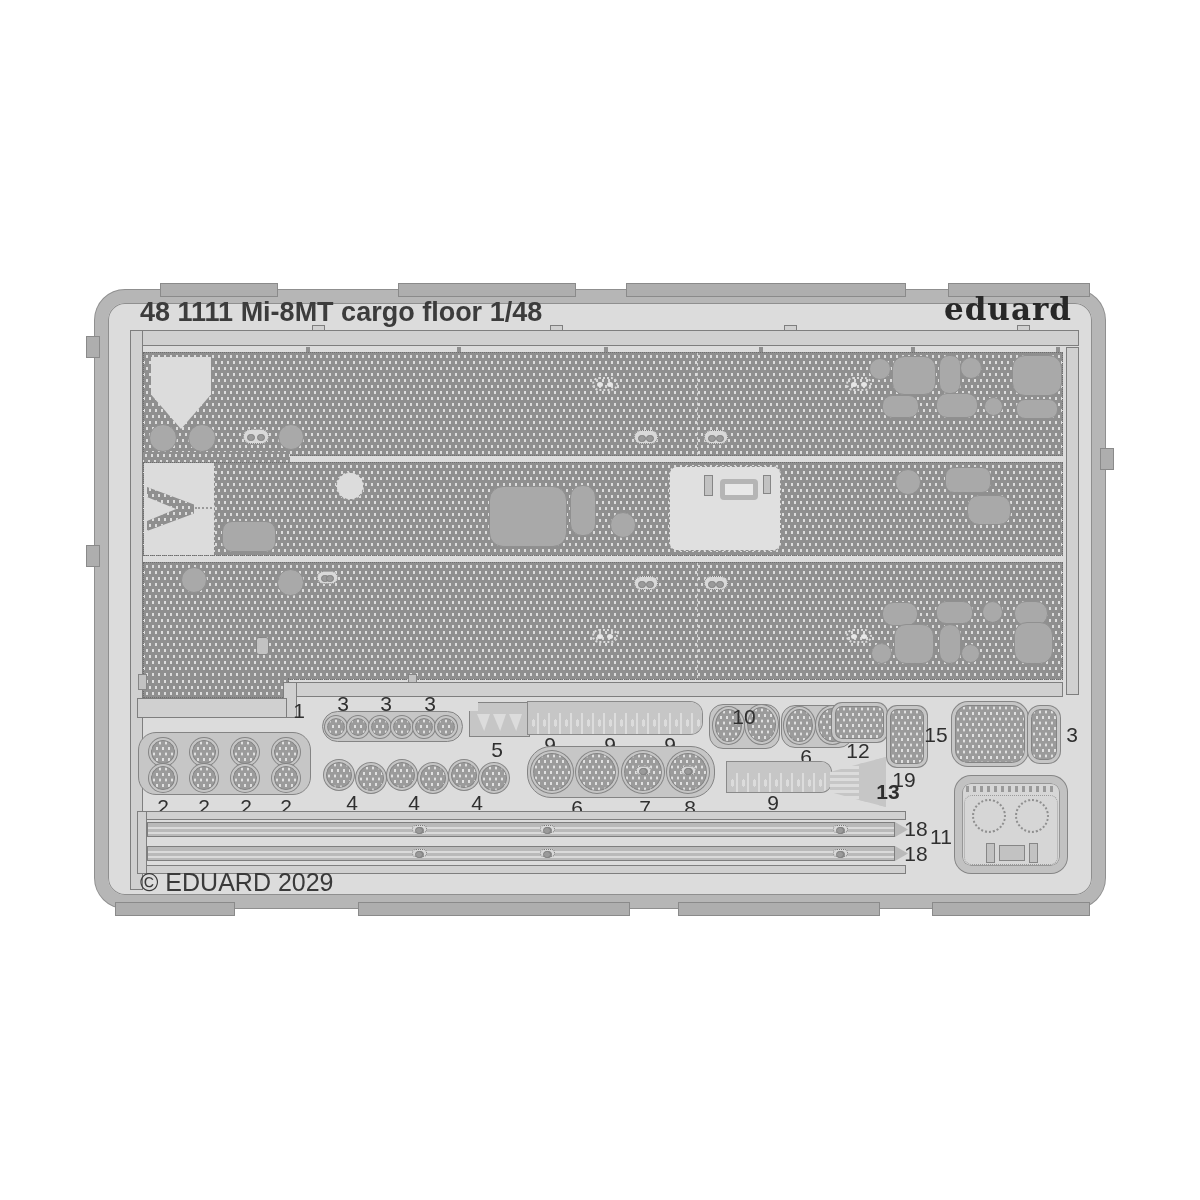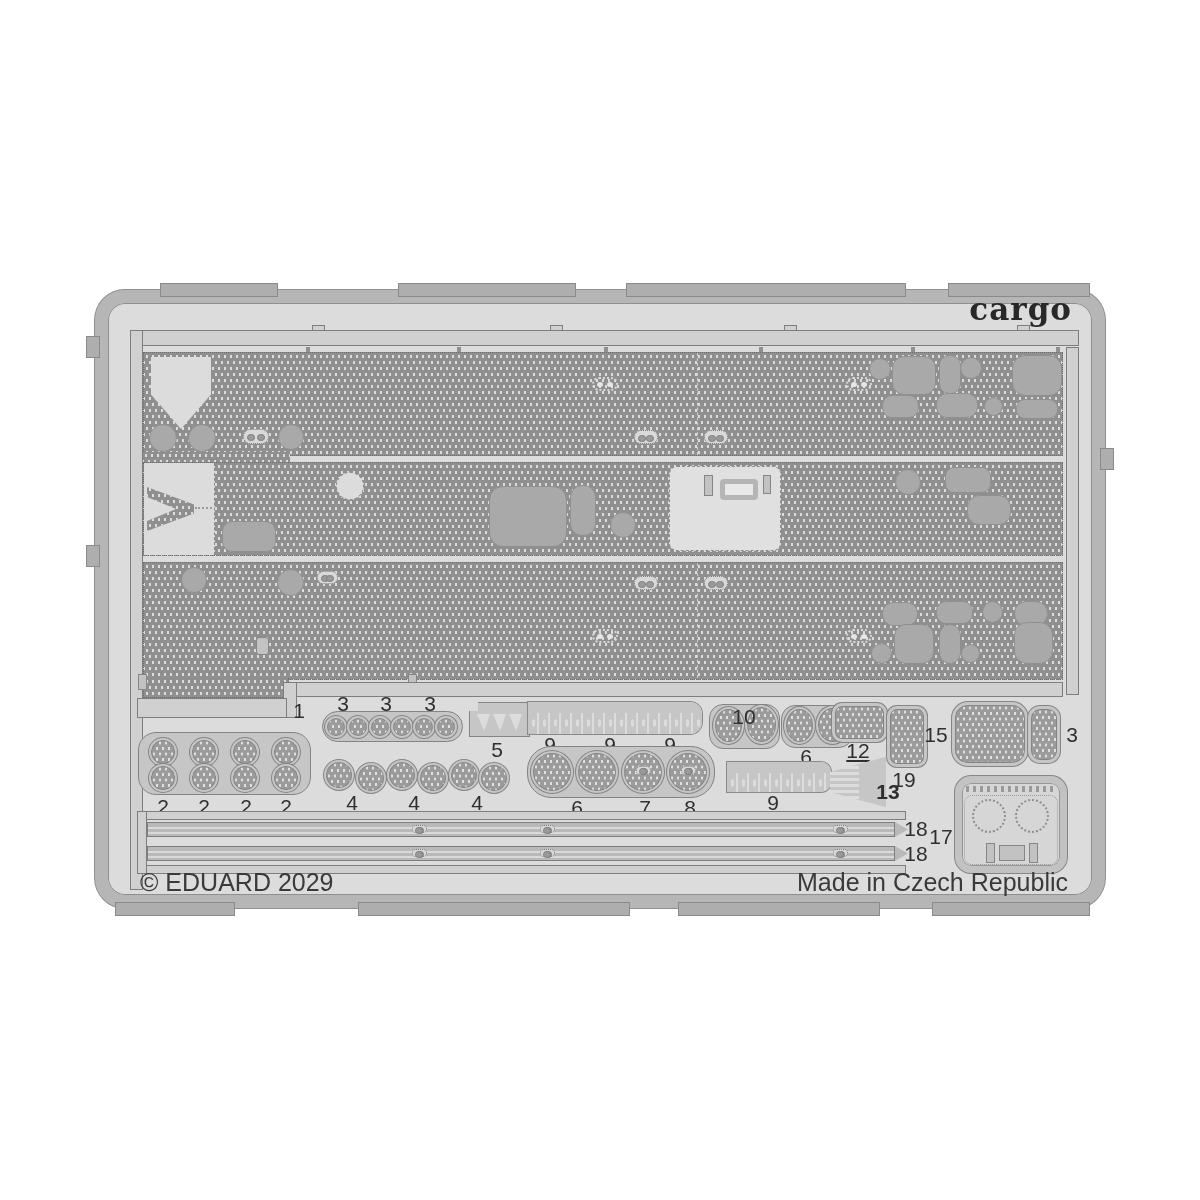--- a/index.html
+++ b/index.html
@@ -91,21 +91,22 @@
   <div class="abs tab" style="left:626px;top:283px;width:280px;height:14px;"></div>
   <div class="abs tab" style="left:948px;top:283px;width:142px;height:14px;"></div>
   <div class="abs tab" style="left:115px;top:902px;width:120px;height:14px;"></div>
   <div class="abs tab" style="left:358px;top:902px;width:272px;height:14px;"></div>
   <div class="abs tab" style="left:678px;top:902px;width:202px;height:14px;"></div>
   <div class="abs tab" style="left:932px;top:902px;width:158px;height:14px;"></div>
   <div class="abs tab" style="left:86px;top:336px;width:14px;height:22px;"></div>
   <div class="abs tab" style="left:86px;top:545px;width:14px;height:22px;"></div>
   <div class="abs tab" style="left:1100px;top:448px;width:14px;height:22px;"></div>
 
-  <div class="abs brand" style="left:940px;top:291px;width:132px;">cargo</div>
+  <div class="abs title" style="left:140px;top:297px;">48 1111 Mi-8MT cargo floor 1/48</div>
+  <div class="abs brand" style="left:940px;top:291px;width:132px;">eduard</div>
 
   <div class="abs rail" style="left:132px;top:330px;width:947px;height:16px;"></div>
   <div class="abs rail" style="left:312px;top:325px;width:13px;height:6px;"></div>
   <div class="abs rail" style="left:550px;top:325px;width:13px;height:6px;"></div>
   <div class="abs rail" style="left:784px;top:325px;width:13px;height:6px;"></div>
   <div class="abs rail" style="left:1017px;top:325px;width:13px;height:6px;"></div>
   <div class="abs tick" style="left:306px;top:347px;width:4px;height:7px;"></div>
   <div class="abs tick" style="left:457px;top:347px;width:4px;height:7px;"></div>
   <div class="abs tick" style="left:604px;top:347px;width:4px;height:7px;"></div>
   <div class="abs tick" style="left:759px;top:347px;width:4px;height:7px;"></div>
@@ -207,21 +208,21 @@
 
   <div class="abs carrier" style="left:709px;top:704px;width:71px;height:45px;border-radius:14px;"></div>
   <div class="abs texp ring2" style="left:713px;top:707px;width:31px;height:37px;border-radius:50%;"></div>
   <div class="abs texp ring2" style="left:745px;top:705px;width:33px;height:39px;border-radius:50%;"></div>
   <div class="abs pn" style="left:729px;top:705px;">10</div>
   <div class="abs carrier" style="left:781px;top:705px;width:72px;height:43px;border-radius:14px;"></div>
   <div class="abs texp ring2" style="left:784px;top:707px;width:31px;height:37px;border-radius:50%;"></div>
   <div class="abs texp ring2" style="left:816px;top:706px;width:33px;height:38px;border-radius:50%;"></div>
   <div class="abs pn" style="left:791px;top:745px;">6</div>
   <div class="abs texp" style="left:832px;top:703px;width:55px;height:39px;border-radius:10px;"></div>
-  <div class="abs pn" style="left:843px;top:739px;text-decoration:underline;">12</div>
+  <div class="abs pn" style="left:843px;top:739px;">12</div>
 
   <div class="abs texp" style="left:887px;top:706px;width:40px;height:61px;border-radius:10px;"></div>
   <div class="abs pn" style="left:889px;top:768px;">19</div>
   <div class="abs pn" style="left:921px;top:723px;">15</div>
   <div class="abs texp" style="left:952px;top:702px;width:76px;height:64px;border-radius:16px;"></div>
   <div class="abs texp" style="left:1028px;top:706px;width:32px;height:57px;border-radius:12px;"></div>
   <div class="abs pn" style="left:1057px;top:723px;">3</div>
 
   <div class="abs carrier" style="left:138px;top:732px;width:173px;height:63px;border-radius:18px;"></div>
   <div class="abs texp ring2" style="left:149px;top:738px;width:28px;height:28px;border-radius:50%;"></div>
@@ -272,26 +273,25 @@
   <div class="abs arrow" style="left:895px;top:846px;width:13px;height:15px;"></div>
   <div class="abs mw" style="left:412px;top:825px;width:15px;height:8px;"></div>
   <div class="abs mw" style="left:540px;top:825px;width:15px;height:8px;"></div>
   <div class="abs mw" style="left:833px;top:825px;width:15px;height:8px;"></div>
   <div class="abs mw" style="left:412px;top:849px;width:15px;height:8px;"></div>
   <div class="abs mw" style="left:540px;top:849px;width:15px;height:8px;"></div>
   <div class="abs mw" style="left:833px;top:849px;width:15px;height:8px;"></div>
   <div class="abs pn" style="left:901px;top:817px;">18</div>
   <div class="abs pn" style="left:901px;top:842px;">18</div>
 
-  <div class="abs pn" style="left:926px;top:825px;">17</div>
+  <div class="abs pn" style="left:926px;top:825px;">11</div>
   <div class="abs plate17" style="left:955px;top:776px;width:112px;height:97px;"></div>
   <div class="abs zigzag" style="left:966px;top:786px;width:90px;height:6px;"></div>
   <div class="abs dotring" style="left:964px;top:795px;width:94px;height:70px;"></div>
   <div class="abs dcirc" style="left:972px;top:799px;width:34px;height:34px;"></div>
   <div class="abs dcirc" style="left:1015px;top:799px;width:34px;height:34px;"></div>
   <div class="abs tp" style="left:999px;top:845px;width:26px;height:16px;"></div>
   <div class="abs tp" style="left:986px;top:843px;width:9px;height:20px;"></div>
   <div class="abs tp" style="left:1029px;top:843px;width:9px;height:20px;"></div>
 
   <div class="abs foot" style="left:140px;top:868px;">© EDUARD 2029</div>
-  <div class="abs foot" style="left:700px;top:868px;width:368px;text-align:right;">Made in Czech Republic</div>
 
 </div>
 
 </body></html>

